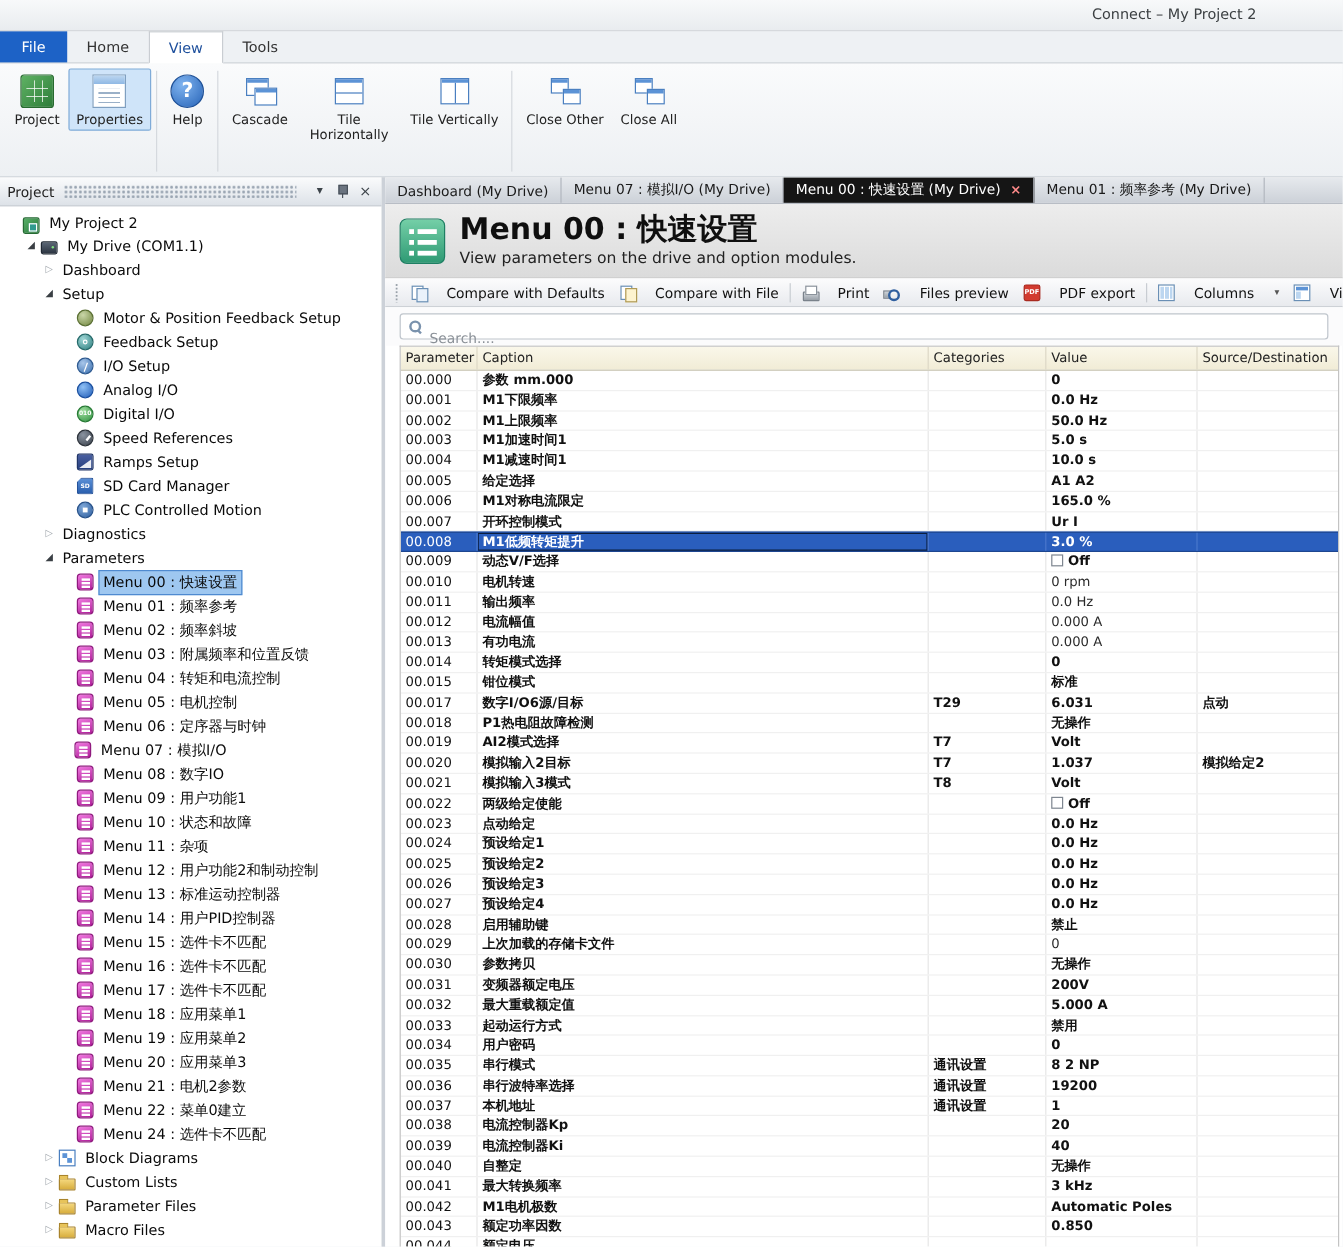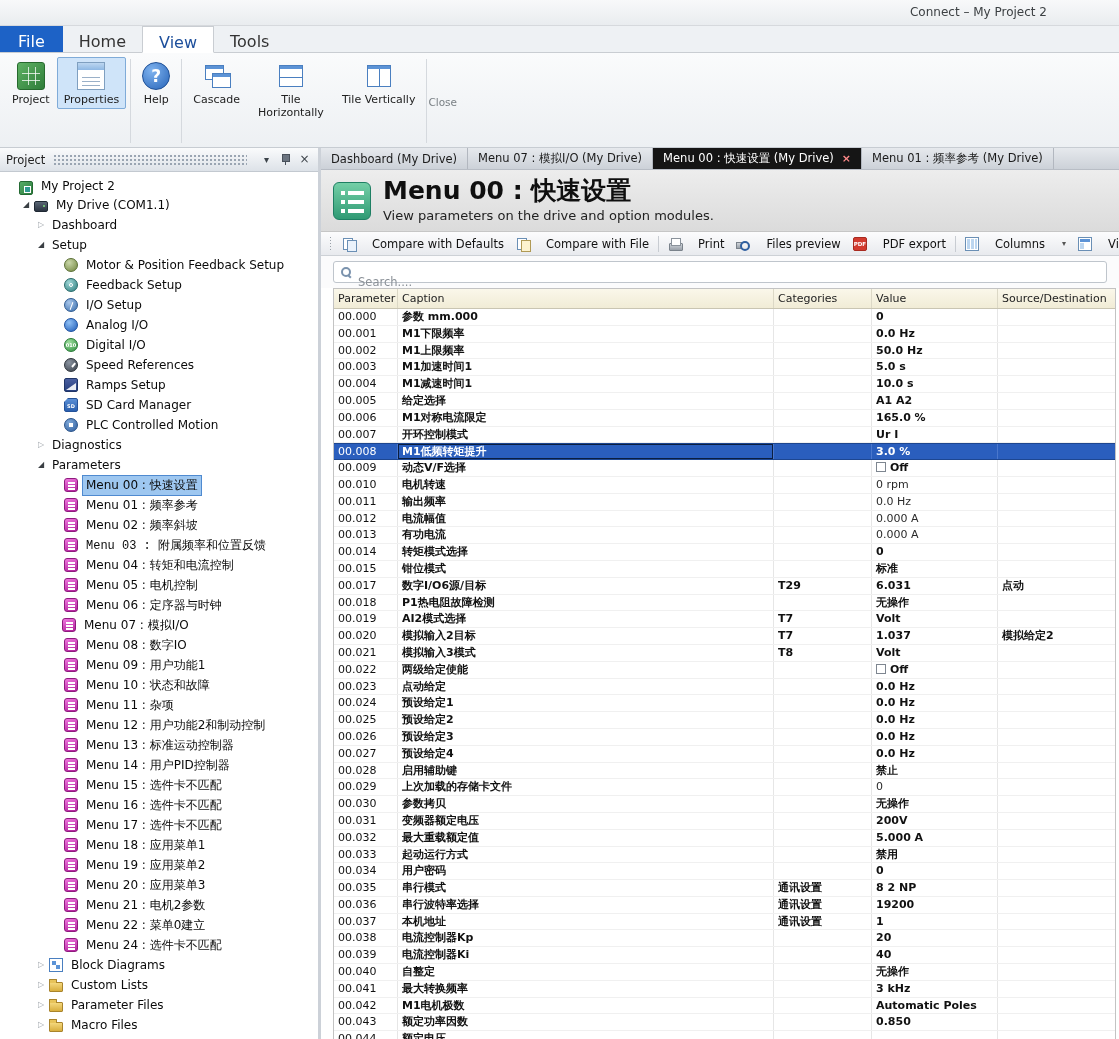--- a/index.html
+++ b/index.html
@@ -5,21 +5,21 @@
 *{box-sizing:border-box;margin:0;padding:0;}
 html,body{width:1119px;height:1039px;overflow:hidden;}
 body{font-family:"DejaVu Sans","Liberation Sans",sans-serif;font-size:11px;background:#eff2f5;color:#111;}
 
 
 .titlebar{height:26px;background:linear-gradient(#f8f9fa,#e9ecef);border-bottom:1px solid #d6d9dd;position:relative;}
 .titlebar .wtitle{position:absolute;right:72px;top:5px;font-size:12px;color:#3c4043;}
 
 
 .ribbon-tabs{height:27px;background:#eef1f4;border-bottom:1px solid #c9cdd2;display:flex;align-items:stretch;}
-.rtab{padding:6px 16px 5px;font-size:16px;color:#333;}
+.rtab{padding:6px 16px 5px;font-size:12px;color:#333;}
 .rtab.file{background:#1d62c6;color:#fff;padding:6px 18px 5px;}
 .rtab.active{background:#fff;border:1px solid #c9cdd2;border-bottom-color:#fff;margin-bottom:-1px;color:#1d4f9c;}
 
 
 .ribbon-body{height:95px;background:linear-gradient(#fafbfc,#edf0f3);border-bottom:1px solid #c7ccd2;display:flex;align-items:stretch;padding:2px 0 0 2px;}
 .rgroup{display:flex;flex-direction:column;}
 .rbuttons{flex:1;display:flex;align-items:stretch;padding:2px 3px 0;}
 .rglabel{height:15px;text-align:left;color:#7a8085;font-size:10.5px;line-height:14px;margin-top:40px;}
 .rsep{width:1px;background:#d5d9de;margin:4px 1px;}
 .rbtn{display:flex;flex-direction:column;align-items:center;padding:4px 6px 2px;border:1px solid transparent;border-radius:2px;}
@@ -209,20 +209,30 @@
       </div>
       <div class="rbtn">
         <span class="ric ic-tilev"></span>
         <span class="blabel">Tile Vertically</span>
       </div>
     </div>
     <div class="rglabel">Arrange</div>
   </div>
   <div class="rsep"></div>
   <div class="rgroup">
+    <div class="rbuttons">
+      <div class="rbtn">
+        <span class="ric ic-close-other"></span>
+        <span class="blabel">Close Other</span>
+      </div>
+      <div class="rbtn">
+        <span class="ric ic-close-all"></span>
+        <span class="blabel">Close All</span>
+      </div>
+    </div>
     <div class="rglabel">Close</div>
   </div>
 </div>
 
 <div class="workspace">
   <div class="left-pane">
     <div class="pane-header">
       <span class="pane-title">Project</span>
       <span class="dots"></span>
       <span class="ph-ic">▾</span>
@@ -309,21 +319,21 @@
         <div class="trow" style="padding-left: 49px;">
           <span class="arrow "></span>
           <span class="ti i-menu"></span>
           <span class="tlabel">Menu 01 : 频率参考</span>
         </div>
         <div class="trow" style="padding-left: 49px;">
           <span class="arrow "></span>
           <span class="ti i-menu"></span>
           <span class="tlabel">Menu 02 : 频率斜坡</span>
         </div>
-        <div class="trow" style="padding-left: 49px; font-family: Liberation Mono, monospace;">
+        <div class="trow" style="padding-left: 49px;">
           <span class="arrow "></span>
           <span class="ti i-menu"></span>
           <span class="tlabel">Menu 03 : 附属频率和位置反馈</span>
         </div>
         <div class="trow" style="padding-left: 49px;">
           <span class="arrow "></span>
           <span class="ti i-menu"></span>
           <span class="tlabel">Menu 04 : 转矩和电流控制</span>
         </div>
         <div class="trow" style="padding-left: 49px;">

